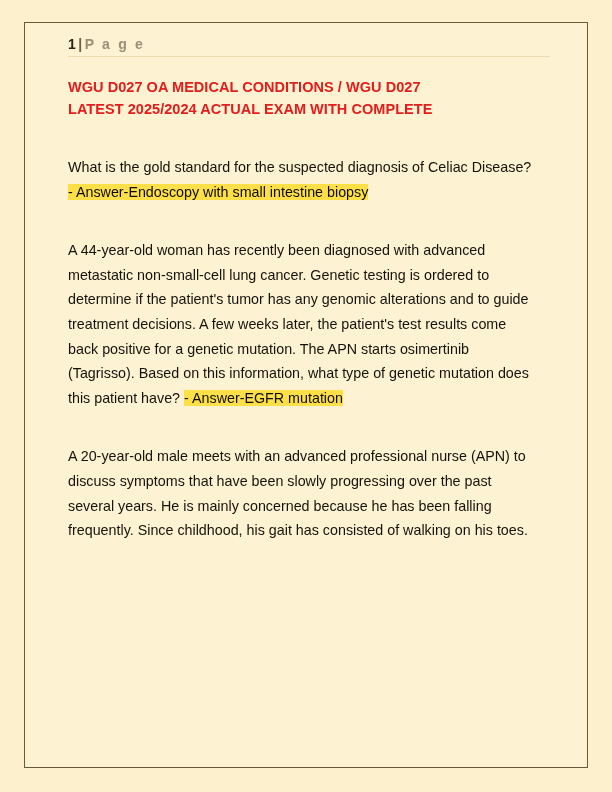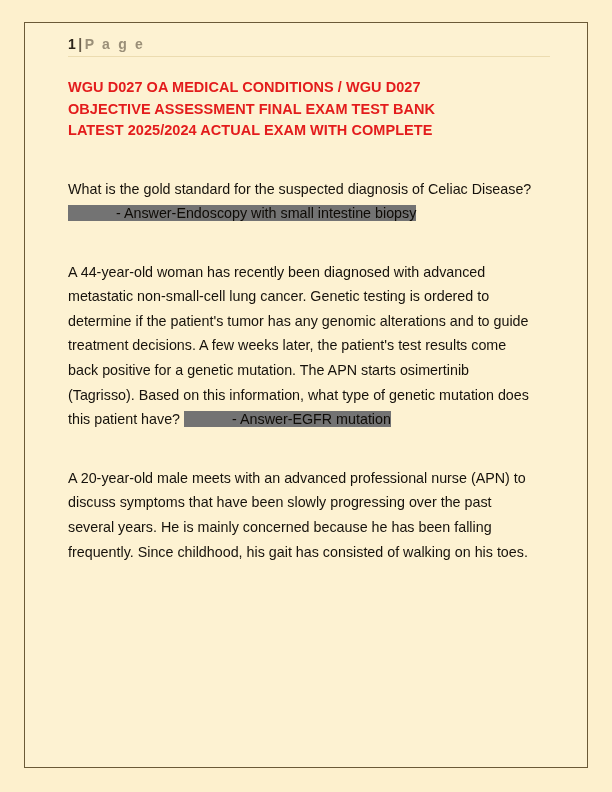--- a/index.html
+++ b/index.html
@@ -77,41 +77,39 @@
     font-size: 14.3px;
     line-height: 24.6px;
     color: #16120c;
     margin-top: 30px;
     text-align: left;
     width: 470px;
   }
   .qa-block.first { margin-top: 35px; }
   .qa-block.gap-big { margin-top: 34px; }
   .hl {
-    background: #737373;
+    background: #fde047;
     color: #0e0b06;
     box-decoration-break: clone;
-    padding-left: 48px;
     -webkit-box-decoration-break: clone;
   }
 </style>
 </head>
 <body>
 
 <div id="page-frame">
   <div id="page-inner">
 
     <div class="page-header">
       <span class="pg-num">1</span><span class="pg-sep">|</span><span class="pg-word">P a g e</span>
     </div>
     <div class="header-rule"></div>
 
     <div class="doc-title">
       <span class="tline">WGU D027 OA MEDICAL CONDITIONS / WGU D027</span>
-      <span class="tline">OBJECTIVE ASSESSMENT FINAL EXAM TEST BANK</span>
       <span class="tline">LATEST 2025/2024 ACTUAL EXAM WITH COMPLETE</span>
     </div>
 
     <div class="qa-block first"><span>What is the gold standard for the suspected diagnosis of Celiac Disease? </span><span class="hl">- Answer-Endoscopy with small intestine biopsy</span></div>
 
     <div class="qa-block gap-big"><span>A 44-year-old woman has recently been diagnosed with advanced metastatic non-small-cell lung cancer. Genetic testing is ordered to determine if the patient's tumor has any genomic alterations and to guide treatment decisions. A few weeks later, the patient's test results come back positive for a genetic mutation. The APN starts osimertinib (Tagrisso). Based on this information, what type of genetic mutation does this patient have? </span><span class="hl">- Answer-EGFR mutation</span></div>
 
     <div class="qa-block gap-big"><span>A 20-year-old male meets with an advanced professional nurse (APN) to discuss symptoms that have been slowly progressing over the past several years. He is mainly concerned because he has been falling frequently. Since childhood, his gait has consisted of walking on his toes.</span></div>
 
   </div>

